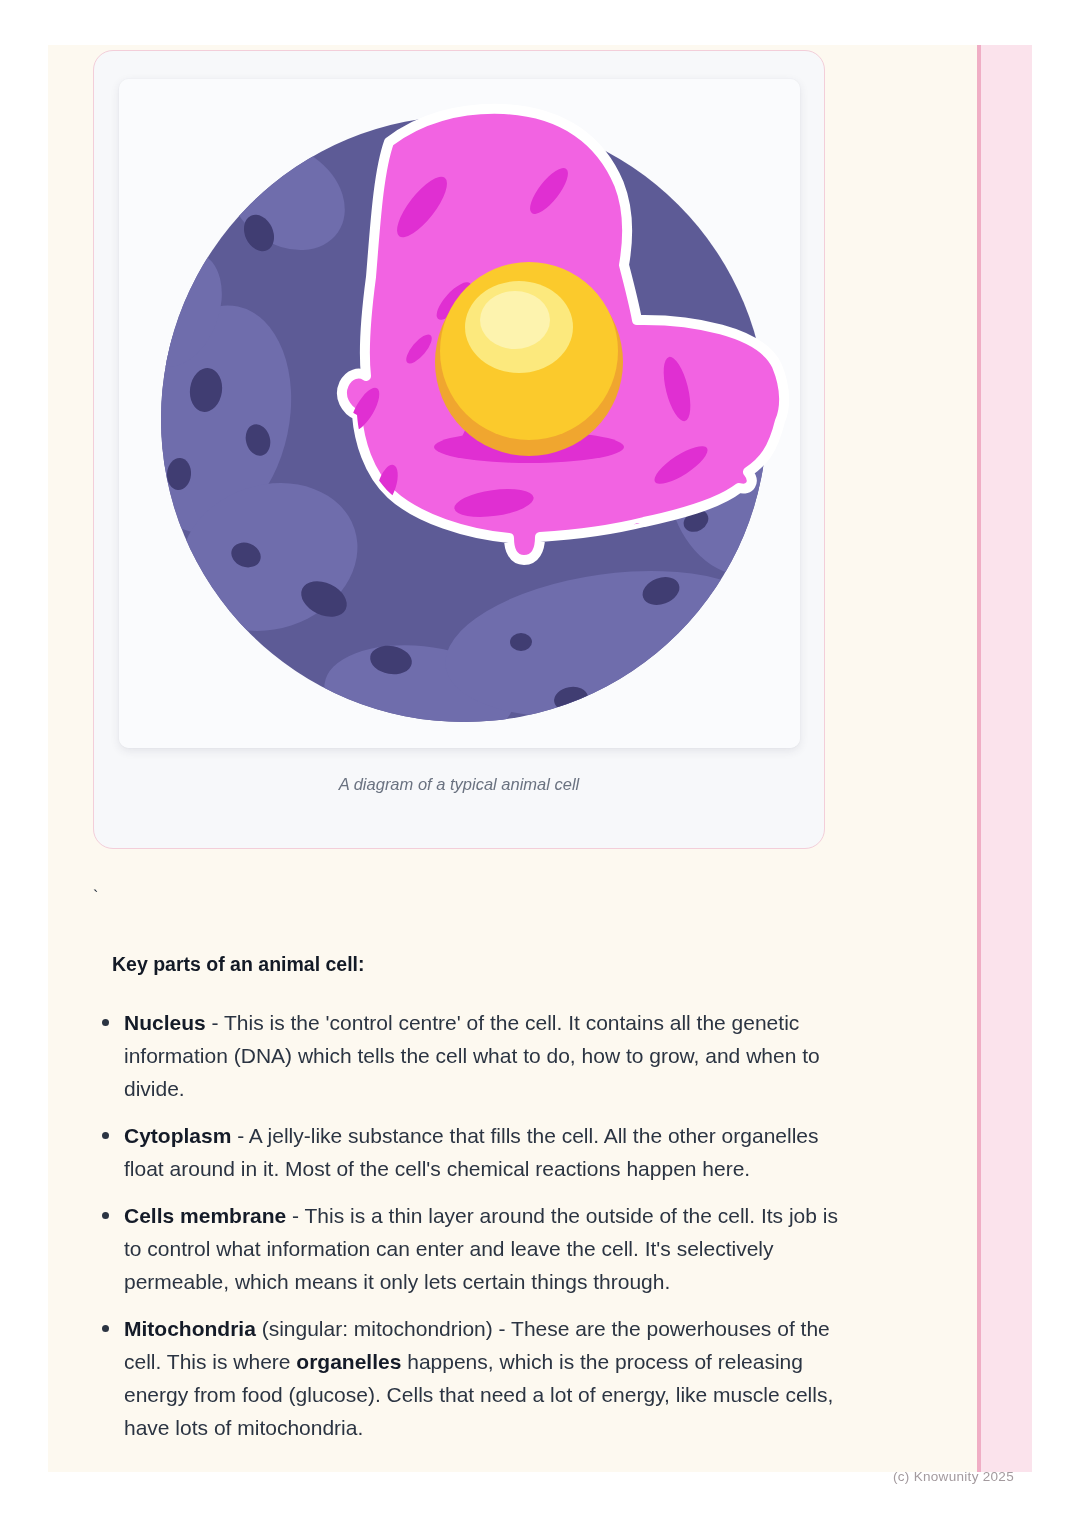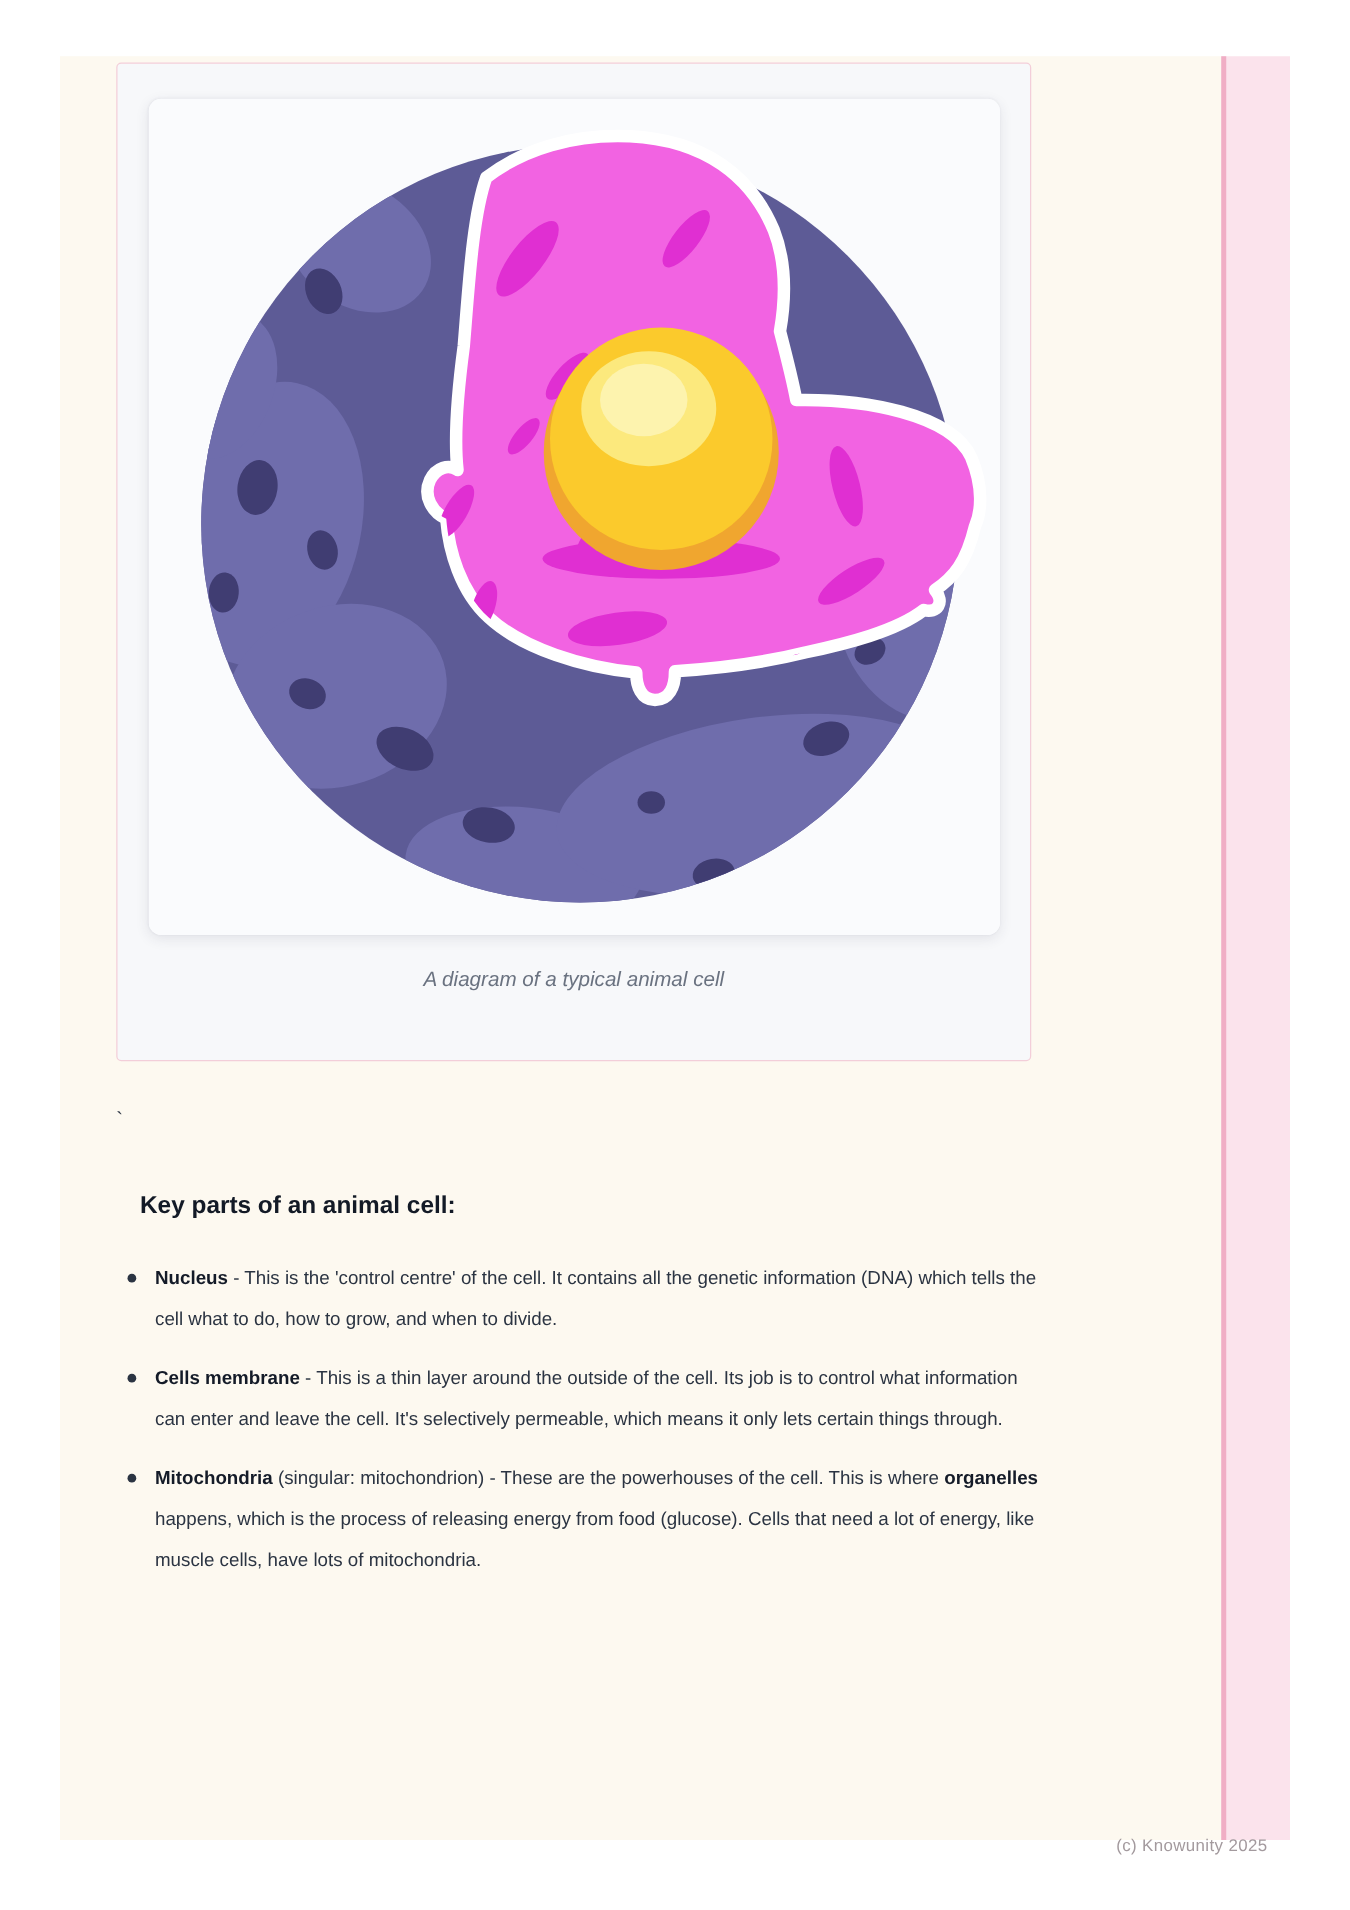--- a/index.html
+++ b/index.html
@@ -15,21 +15,21 @@
   .stripe{
     position:absolute;left:977px;top:45px;width:55px;height:1427px;
     background:var(--stripe-bg,#fbe3ec);
     border-left:4px solid var(--stripe-edge,#f0aec5);
     box-sizing:border-box;
   }
   .figure-card{
     position:absolute;left:93px;top:50px;width:732px;height:799px;
     background:var(--card-bg,#f7f8fa);
     border:1px solid var(--card-border,#f3ced9);
-    border-radius:4px;box-sizing:border-box;
+    border-radius:20px;box-sizing:border-box;
   }
   .image-box{
     position:absolute;left:25px;top:28px;width:681px;height:669px;
     background:var(--img-bg,#fafbfd);
     border-radius:10px;overflow:hidden;
     box-shadow:0 3px 10px rgba(50,50,80,.10),0 0 2px rgba(50,50,80,.06);
   }
   .image-box svg{display:block;width:100%;height:100%;}
   .caption{
     position:absolute;left:0;right:0;top:724px;text-align:center;
@@ -38,21 +38,21 @@
   .backtick{
     position:absolute;left:93px;top:888px;font-size:16px;color:#2b3442;
   }
   .heading{
     position:absolute;left:93px;top:953px;
     font-size:19.5px;font-weight:700;color:var(--heading,#131a26);margin-left:19px;
   }
   .key-list{
     position:absolute;left:93px;top:1006px;width:745px;
     margin:0;padding:0;list-style:none;
-    font-size:15px;line-height:33px;color:var(--text,#2b3442);
+    font-size:21px;line-height:33px;color:var(--text,#2b3442);
   }
   .key-list li{position:relative;padding-left:31px;margin-bottom:14px;}
   .key-list li::before{
     content:"";position:absolute;left:9px;top:13px;width:7px;height:7px;
     border-radius:50%;background:var(--text,#2b3442);
   }
   .b{font-weight:700;color:var(--text-bold,#141b28);}
   .i{}
   .watermark{
     position:absolute;left:893px;top:1441px;z-index:5;
@@ -136,19 +136,20 @@
     </div>
     <div class="caption">A diagram of a typical animal cell</div>
   </div>
 
   <div class="backtick">`</div>
 
   <div class="heading">Key parts of an animal cell:</div>
 
   <ul class="key-list">
       <li><span class="b">Nucleus</span><span> - This is the 'control centre' of the cell. It contains all the genetic information (DNA) which tells the cell what to do, how to grow, and when to divide.</span></li>
+      <li><span class="b">Cytoplasm</span><span> - A jelly-like substance that fills the cell. All the other organelles float around in it. Most of the cell's chemical reactions happen here.</span></li>
       <li><span class="b">Cells membrane</span><span> - This is a thin layer around the outside of the cell. Its job is to control what information can enter and leave the cell. It's </span><span class="i">selectively permeable</span><span>, which means it only lets certain things through.</span></li>
       <li><span class="b">Mitochondria</span><span> (singular: mitochondrion) - These are the powerhouses of the cell. This is where </span><span class="b">organelles</span><span> happens, which is the process of releasing energy from food (glucose). Cells that need a lot of energy, like muscle cells, have lots of mitochondria.</span></li>
     </ul>
 
   <div class="watermark">(c) Knowunity 2025</div>
 
 </div>
 
 </body></html>

